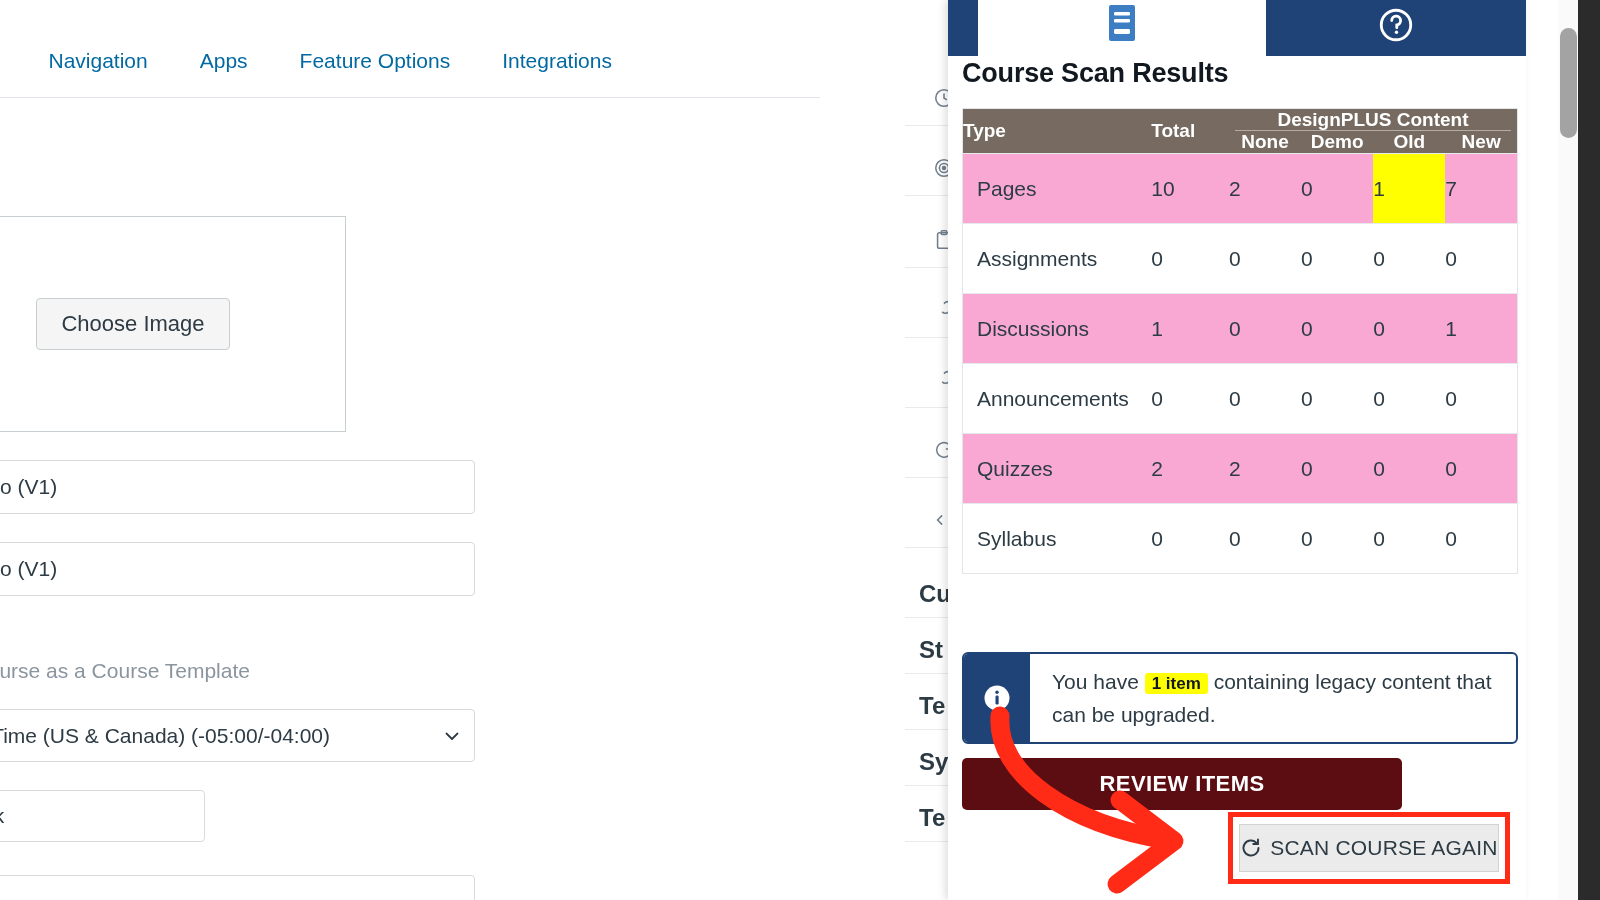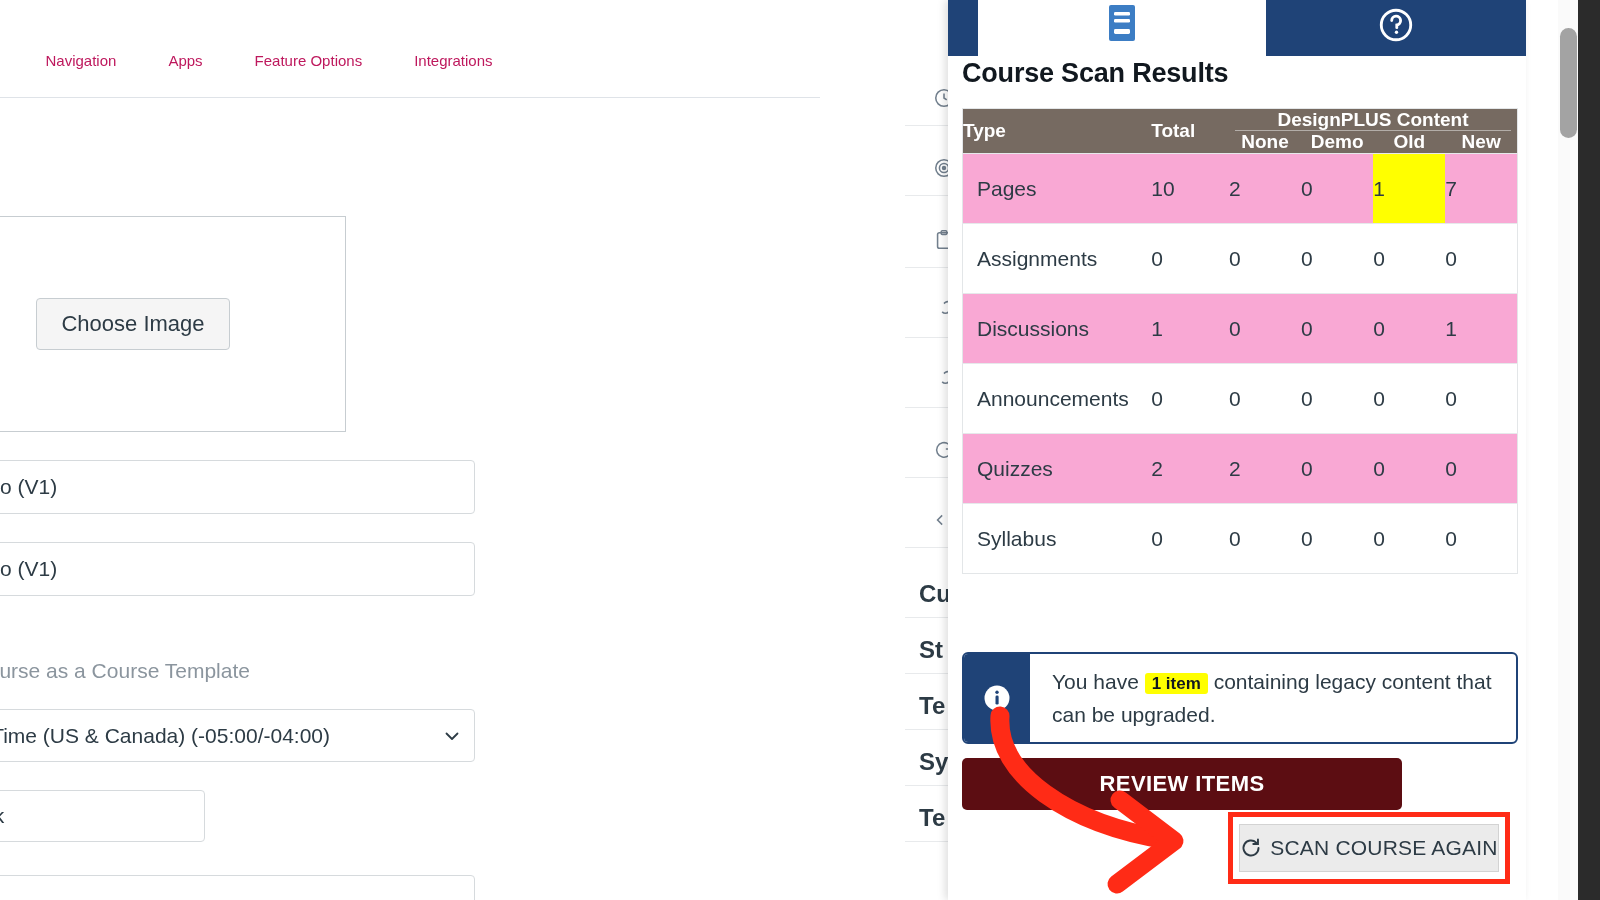--- a/index.html
+++ b/index.html
@@ -17,21 +17,21 @@
   #canvas-page {
     position: absolute; left: 0; top: 0; width: 960px; height: 900px;
     background: #fff; overflow: hidden;
   }
 
   #settings-tabs {
     position: absolute; left: -40px; top: 48px; width: 900px; height: 46px;
     display: flex; align-items: flex-start; gap: 0;
   }
   .tab-link {
-    color: #be185d; font-size: 15px; line-height: 26px;
+    color: #0369a1; font-size: 21px; line-height: 26px;
     padding: 0 26px; white-space: nowrap; text-decoration: none; cursor: pointer; text-align: center;
   }
   #tabs-rule {
     position: absolute; left: -10px; top: 97px; width: 830px;
     height: 1px; background: #dfe3e8;
   }
 
   
   #image-box {
     position: absolute; left: -80px; top: 216px; width: 426px; height: 216px;

